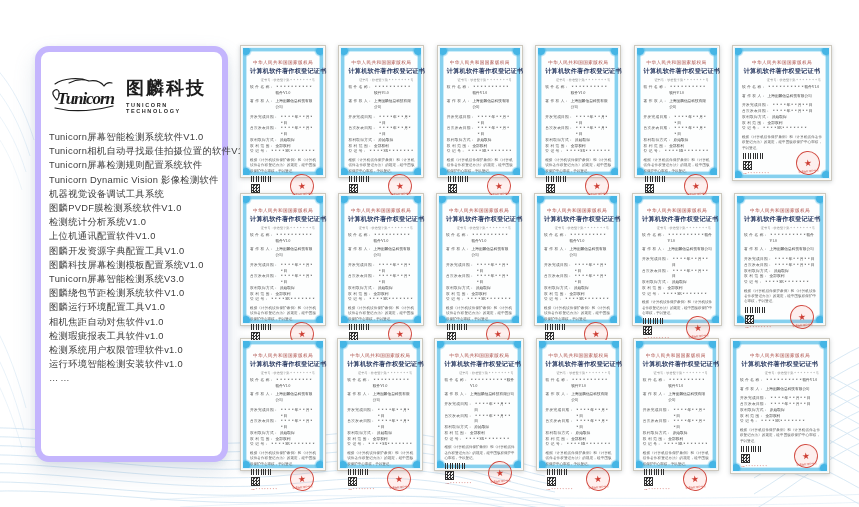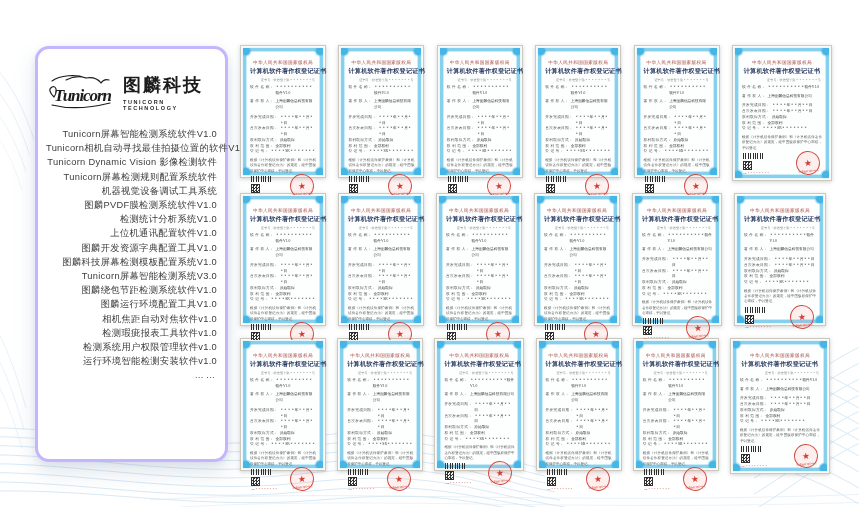--- a/index.html
+++ b/index.html
@@ -7,30 +7,30 @@
   body { display:flex; justify-content:center; align-items:flex-start; font-family:"Liberation Sans", sans-serif; }
 
   .stage { position:relative; width:859px; height:507px; background:#ffffff; overflow:hidden; }
 
   
   .waves { position:absolute; inset:0; width:100%; height:100%; pointer-events:none; }
 
   
   .brand-card {
     position:absolute; left:35px; top:46px; width:193px; height:416px;
-    background:#ffffff; border:3px solid #c4b5fd; border-radius:14px;
+    background:#ffffff; border:6px solid #c4b5fd; border-radius:14px;
     box-shadow:0 10px 22px rgba(100,130,160,.20), 0 2px 6px rgba(120,140,170,.14);
     display:flex; flex-direction:column; align-items:center; padding:22px 8px 10px;
   }
   .logo-row { display:flex; align-items:center; gap:5px; margin-bottom:14px; }
   .logo-script { flex:0 0 auto; }
   .logo-names { display:flex; flex-direction:column; align-items:flex-start; }
   .brand-cn { font-size:18px; font-weight:bold; color:#1c1c1c; letter-spacing:2px; font-family:"Liberation Sans", sans-serif; }
   .brand-en { font-size:5.5px; font-weight:bold; color:#2a2a2a; letter-spacing:1.6px; margin-top:2px; }
-  .software-list { list-style:none; width:100%; text-align:right; }
+  .software-list { list-style:none; width:100%; text-align:left; }
   .software-list li { font-size:9.3px; color:#3c3c3c; line-height:14.2px; letter-spacing:.3px; white-space:nowrap; }
   .software-list li.ellipsis { letter-spacing:2px; color:#4a4a4a; }
 
   
   .cert-grid { position:absolute; left:240px; top:45px; width:592px; display:flex; flex-direction:column; gap:12px; }
   .cert-row { display:flex; justify-content:space-between; align-items:flex-start; }
   .cert-row:nth-child(2) { padding-right:6px; }
   .cert-row:nth-child(3) { padding-right:2px; }
 
   .cert {
@@ -147,23 +147,23 @@
         <div class="brand-en">TUNICORN TECHNOLOGY</div>
       </div>
     </div>
     <ul class="software-list">
   <li>Tunicorn屏幕智能检测系统软件V1.0</li>
 
   <li>Tunicorn相机自动寻找最佳拍摄位置的软件V1.0</li>
 
 
 
+  <li>Tunicorn屏幕检测规则配置系统软件</li>
+
   <li>Tunicorn Dynamic Vision 影像检测软件</li>
-
-  <li>Tunicorn屏幕检测规则配置系统软件</li>
 
   <li>机器视觉设备调试工具系统</li>
 
   <li>图麟PVDF膜检测系统软件V1.0</li>
 
   <li>检测统计分析系统V1.0</li>
 
   <li>上位机通讯配置软件V1.0</li>
 
 

